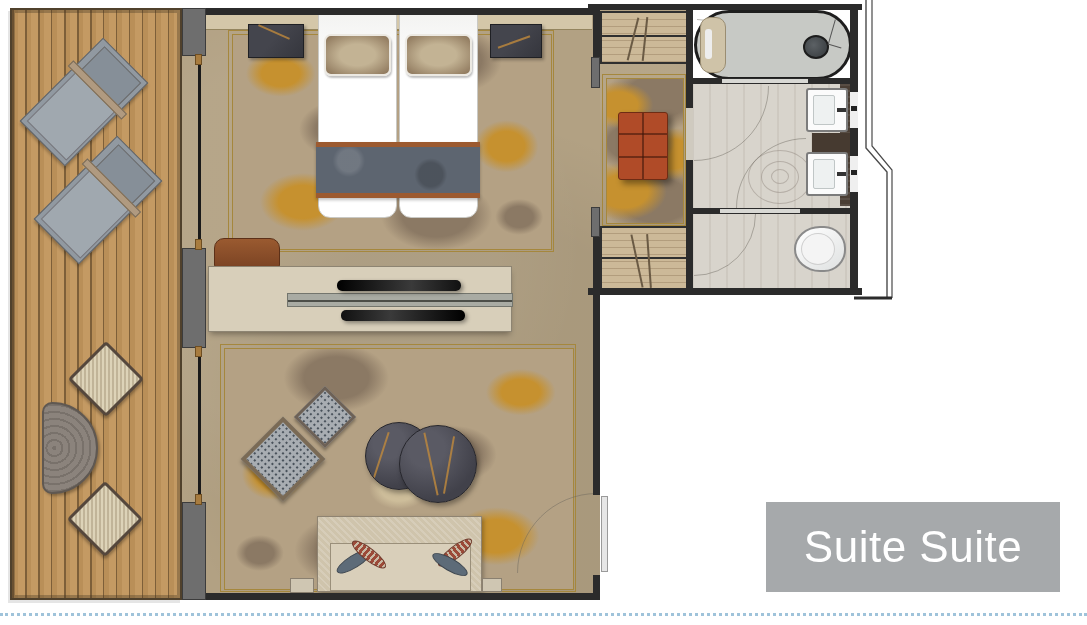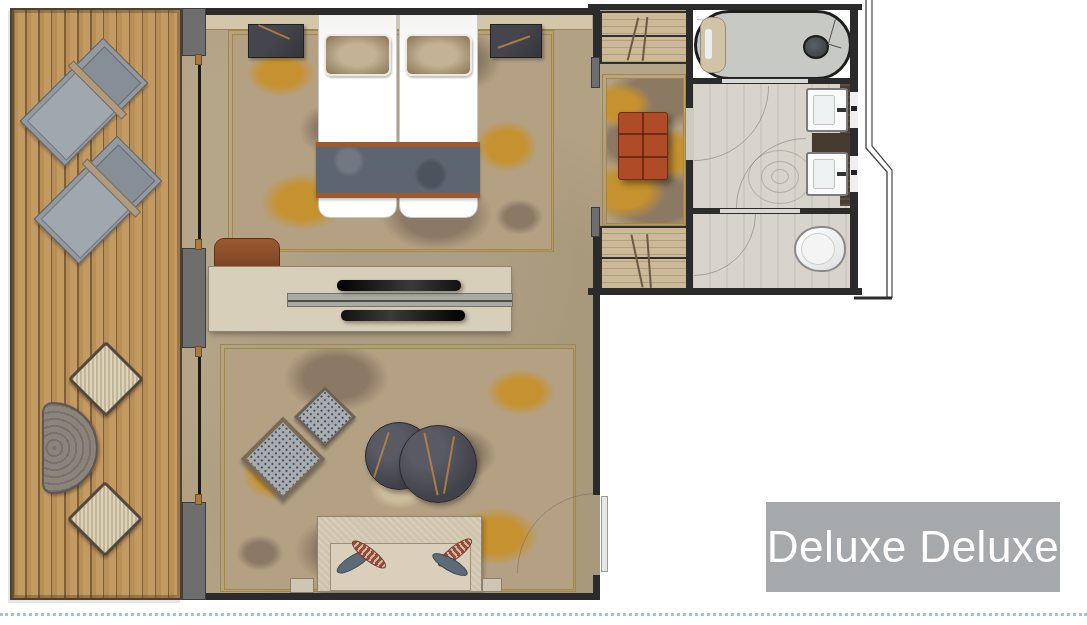--- a/index.html
+++ b/index.html
@@ -226,18 +226,18 @@
   <div class="abs" style="left:851px;top:106px;width:6px;height:5px;background:#222;"></div>
   <div class="abs" style="left:851px;top:170px;width:6px;height:5px;background:#222;"></div>
 
   <svg class="abs" style="left:840px;top:0;" width="60" height="310" viewBox="0 0 60 310">
     <polyline points="26,0 26,148 47,172 47,298" fill="none" stroke="#4a4a4a" stroke-width="1.4"></polyline>
     <polyline points="32,0 32,146 52,170 52,298" fill="none" stroke="#4a4a4a" stroke-width="1.2"></polyline>
     <polyline points="14,298 52,298" fill="none" stroke="#2b2b2b" stroke-width="3"></polyline>
   </svg>
 
   <div class="abs room-label" style="left:766px;top:502px;width:294px;height:90px;">
-    <span>Deluxe Deluxe</span>
+    <span>Suite Suite</span>
   </div>
 
   <div class="abs dotline" style="left:0;top:613px;width:1087px;"></div>
 
 </div>
 
 </body></html>

